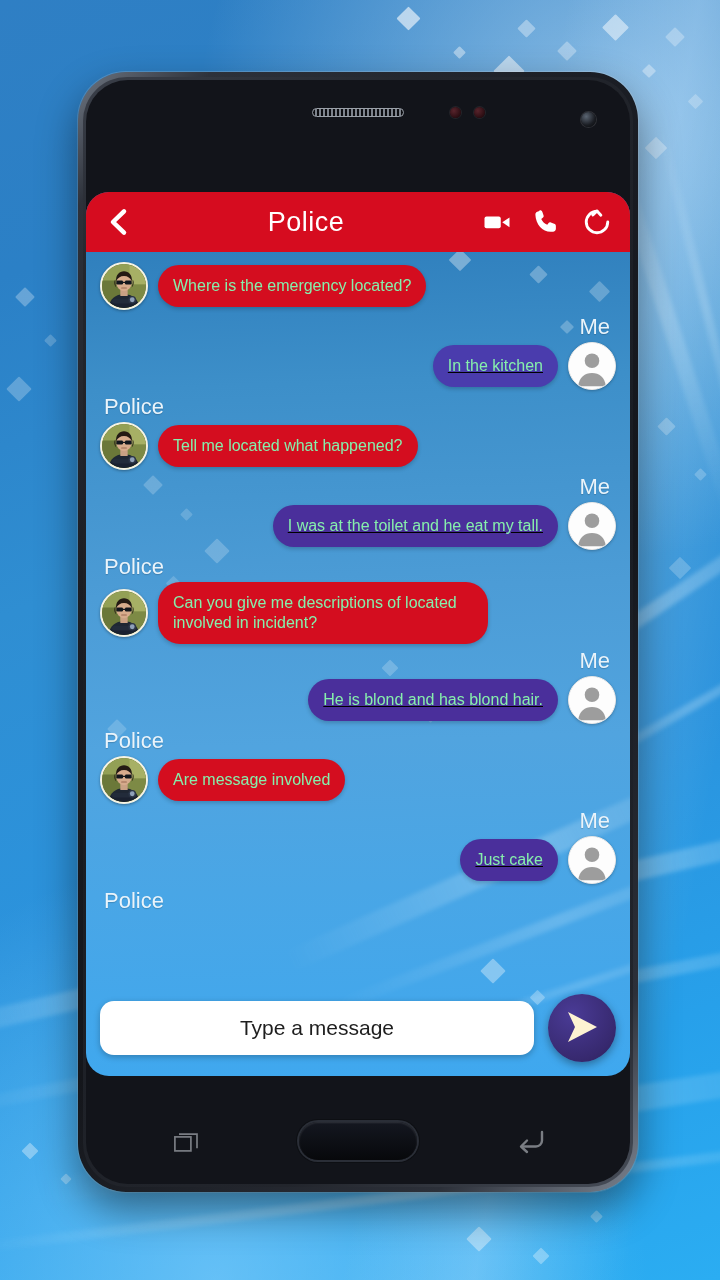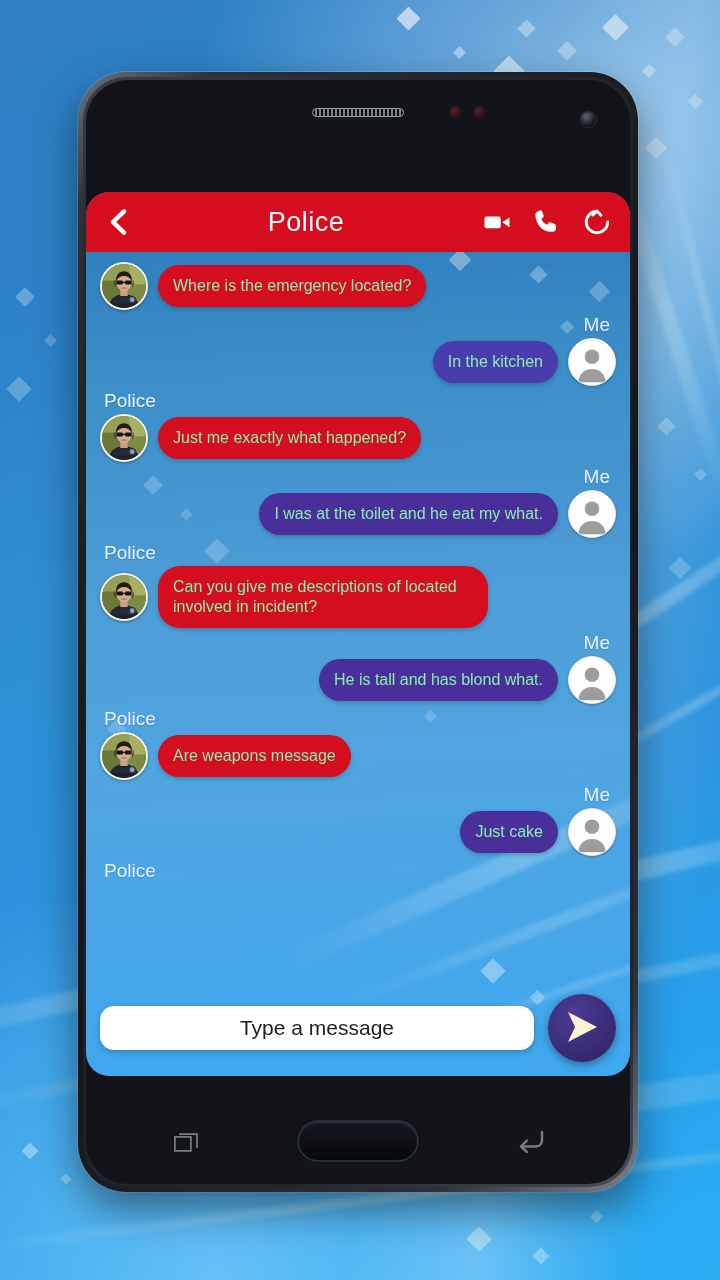--- a/index.html
+++ b/index.html
@@ -124,28 +124,28 @@
 
   
   #messages {
     position: absolute; z-index: 2;
     left: 0; right: 0; top: 60px; bottom: 0;
     padding: 10px 14px 98px 14px;
     overflow: hidden;
   }
   .row { margin-bottom: 2px; }
   .sender {
-    font-size: 19px; color: #eaf4fb;
+    font-size: 22px; color: #eaf4fb;
     margin: 4px 0 2px 4px;
     text-shadow: 0 1px 1px rgba(0,0,0,.18);
   }
   .sender.right { text-align: right; margin-right: 6px; }
 
   .line { display: flex; align-items: center; gap: 10px; }
-  .line.right { justify-content: flex-end; }
+  .line.right { justify-content: flex-end; text-decoration: underline; }
 
   .avatar {
     width: 48px; height: 48px; border-radius: 50%;
     flex: 0 0 auto; overflow: hidden; position: relative;
   }
   .avatar.police {
     border: 2px solid #f6f3e2;
     background: linear-gradient(160deg,#8f9a4e 0%, #6d7a3c 38%, #5d6a34 100%);
     box-shadow: 0 1px 3px rgba(0,0,0,.35);
   }
@@ -172,21 +172,21 @@
   
   #composer {
     position: absolute; z-index: 4;
     left: 0; right: 0; bottom: 0;
     height: 96px;
     display: flex; align-items: center;
     padding: 0 14px;
     gap: 14px;
   }
   #msg-input {
-    flex: 1 1 auto; height: 44px;
+    flex: 1 1 auto; height: 54px;
     background: #fff;
     border: none; outline: none;
     border-radius: 14px;
     text-align: center;
     font-family: "Liberation Sans", sans-serif;
     font-size: 21px; color: #6d28d9;
     box-shadow: 0 2px 6px rgba(0,0,0,.25);
   }
   #msg-input::placeholder { color: #1e1e1e; opacity: 1; }
   #send-button {
@@ -382,28 +382,28 @@
                     <path d="M15.4 19c-.6-7 3.4-11 8.6-11s9.2 4 8.6 11c-1.6-4-4.6-6-8.6-6s-7 2-8.6 6z" fill="#241a14"></path>
                     <path d="M14.6 17c-.4 4 .2 7 1.2 9-2.6-2.4-3-7-1.2-9z" fill="#241a14"></path>
                     <path d="M33.4 17c.4 4-.2 7-1.2 9 2.6-2.4 3-7 1.2-9z" fill="#241a14"></path>
                     <rect x="15.6" y="18" width="7.3" height="4.4" rx="1.4" fill="#12161c"></rect>
                     <rect x="25.1" y="18" width="7.3" height="4.4" rx="1.4" fill="#12161c"></rect>
                     <rect x="22.7" y="19.4" width="2.6" height="1.3" fill="#12161c"></rect>
                     <path d="M21.4 26.2h5.2" stroke="#9c6a53" stroke-width="1.1" stroke-linecap="round"></path>
                   </g>
                 </svg>
               </div>
-              <div class="bubble red">Just me exactly what happened?</div>
+              <div class="bubble red">Tell me located what happened?</div>
             </div>
           </div>
 
           <div class="row">
             <div class="sender right">Me</div>
             <div class="line right">
-              <div class="bubble purple">I was at the toilet and he eat my what.</div>
+              <div class="bubble purple">I was at the toilet and he eat my tall.</div>
               <div class="avatar me">
                 <svg viewBox="0 0 48 48" aria-hidden="true">
                   <circle cx="24" cy="24" r="24" fill="#fdfdfd"></circle>
                   <circle cx="24" cy="18.5" r="7.6" fill="#9d9d9d"></circle>
                   <path d="M9.5 45c1.2-9.2 7-13.6 14.5-13.6S37.3 35.8 38.5 45z" fill="#9d9d9d"></path>
                 </svg>
               </div>
             </div>
           </div>
 
@@ -434,21 +434,21 @@
                   </g>
                 </svg>
               </div>
               <div class="bubble red">Can you give me descriptions of located involved in incident?</div>
             </div>
           </div>
 
           <div class="row">
             <div class="sender right">Me</div>
             <div class="line right">
-              <div class="bubble purple">He is tall and has blond what.</div>
+              <div class="bubble purple">He is blond and has blond hair.</div>
               <div class="avatar me">
                 <svg viewBox="0 0 48 48" aria-hidden="true">
                   <circle cx="24" cy="24" r="24" fill="#fdfdfd"></circle>
                   <circle cx="24" cy="18.5" r="7.6" fill="#9d9d9d"></circle>
                   <path d="M9.5 45c1.2-9.2 7-13.6 14.5-13.6S37.3 35.8 38.5 45z" fill="#9d9d9d"></path>
                 </svg>
               </div>
             </div>
           </div>
 
@@ -472,21 +472,21 @@
                     <path d="M15.4 19c-.6-7 3.4-11 8.6-11s9.2 4 8.6 11c-1.6-4-4.6-6-8.6-6s-7 2-8.6 6z" fill="#241a14"></path>
                     <path d="M14.6 17c-.4 4 .2 7 1.2 9-2.6-2.4-3-7-1.2-9z" fill="#241a14"></path>
                     <path d="M33.4 17c.4 4-.2 7-1.2 9 2.6-2.4 3-7 1.2-9z" fill="#241a14"></path>
                     <rect x="15.6" y="18" width="7.3" height="4.4" rx="1.4" fill="#12161c"></rect>
                     <rect x="25.1" y="18" width="7.3" height="4.4" rx="1.4" fill="#12161c"></rect>
                     <rect x="22.7" y="19.4" width="2.6" height="1.3" fill="#12161c"></rect>
                     <path d="M21.4 26.2h5.2" stroke="#9c6a53" stroke-width="1.1" stroke-linecap="round"></path>
                   </g>
                 </svg>
               </div>
-              <div class="bubble red">Are weapons message</div>
+              <div class="bubble red">Are message involved</div>
             </div>
           </div>
 
           <div class="row">
             <div class="sender right">Me</div>
             <div class="line right">
               <div class="bubble purple">Just cake</div>
               <div class="avatar me">
                 <svg viewBox="0 0 48 48" aria-hidden="true">
                   <circle cx="24" cy="24" r="24" fill="#fdfdfd"></circle>

